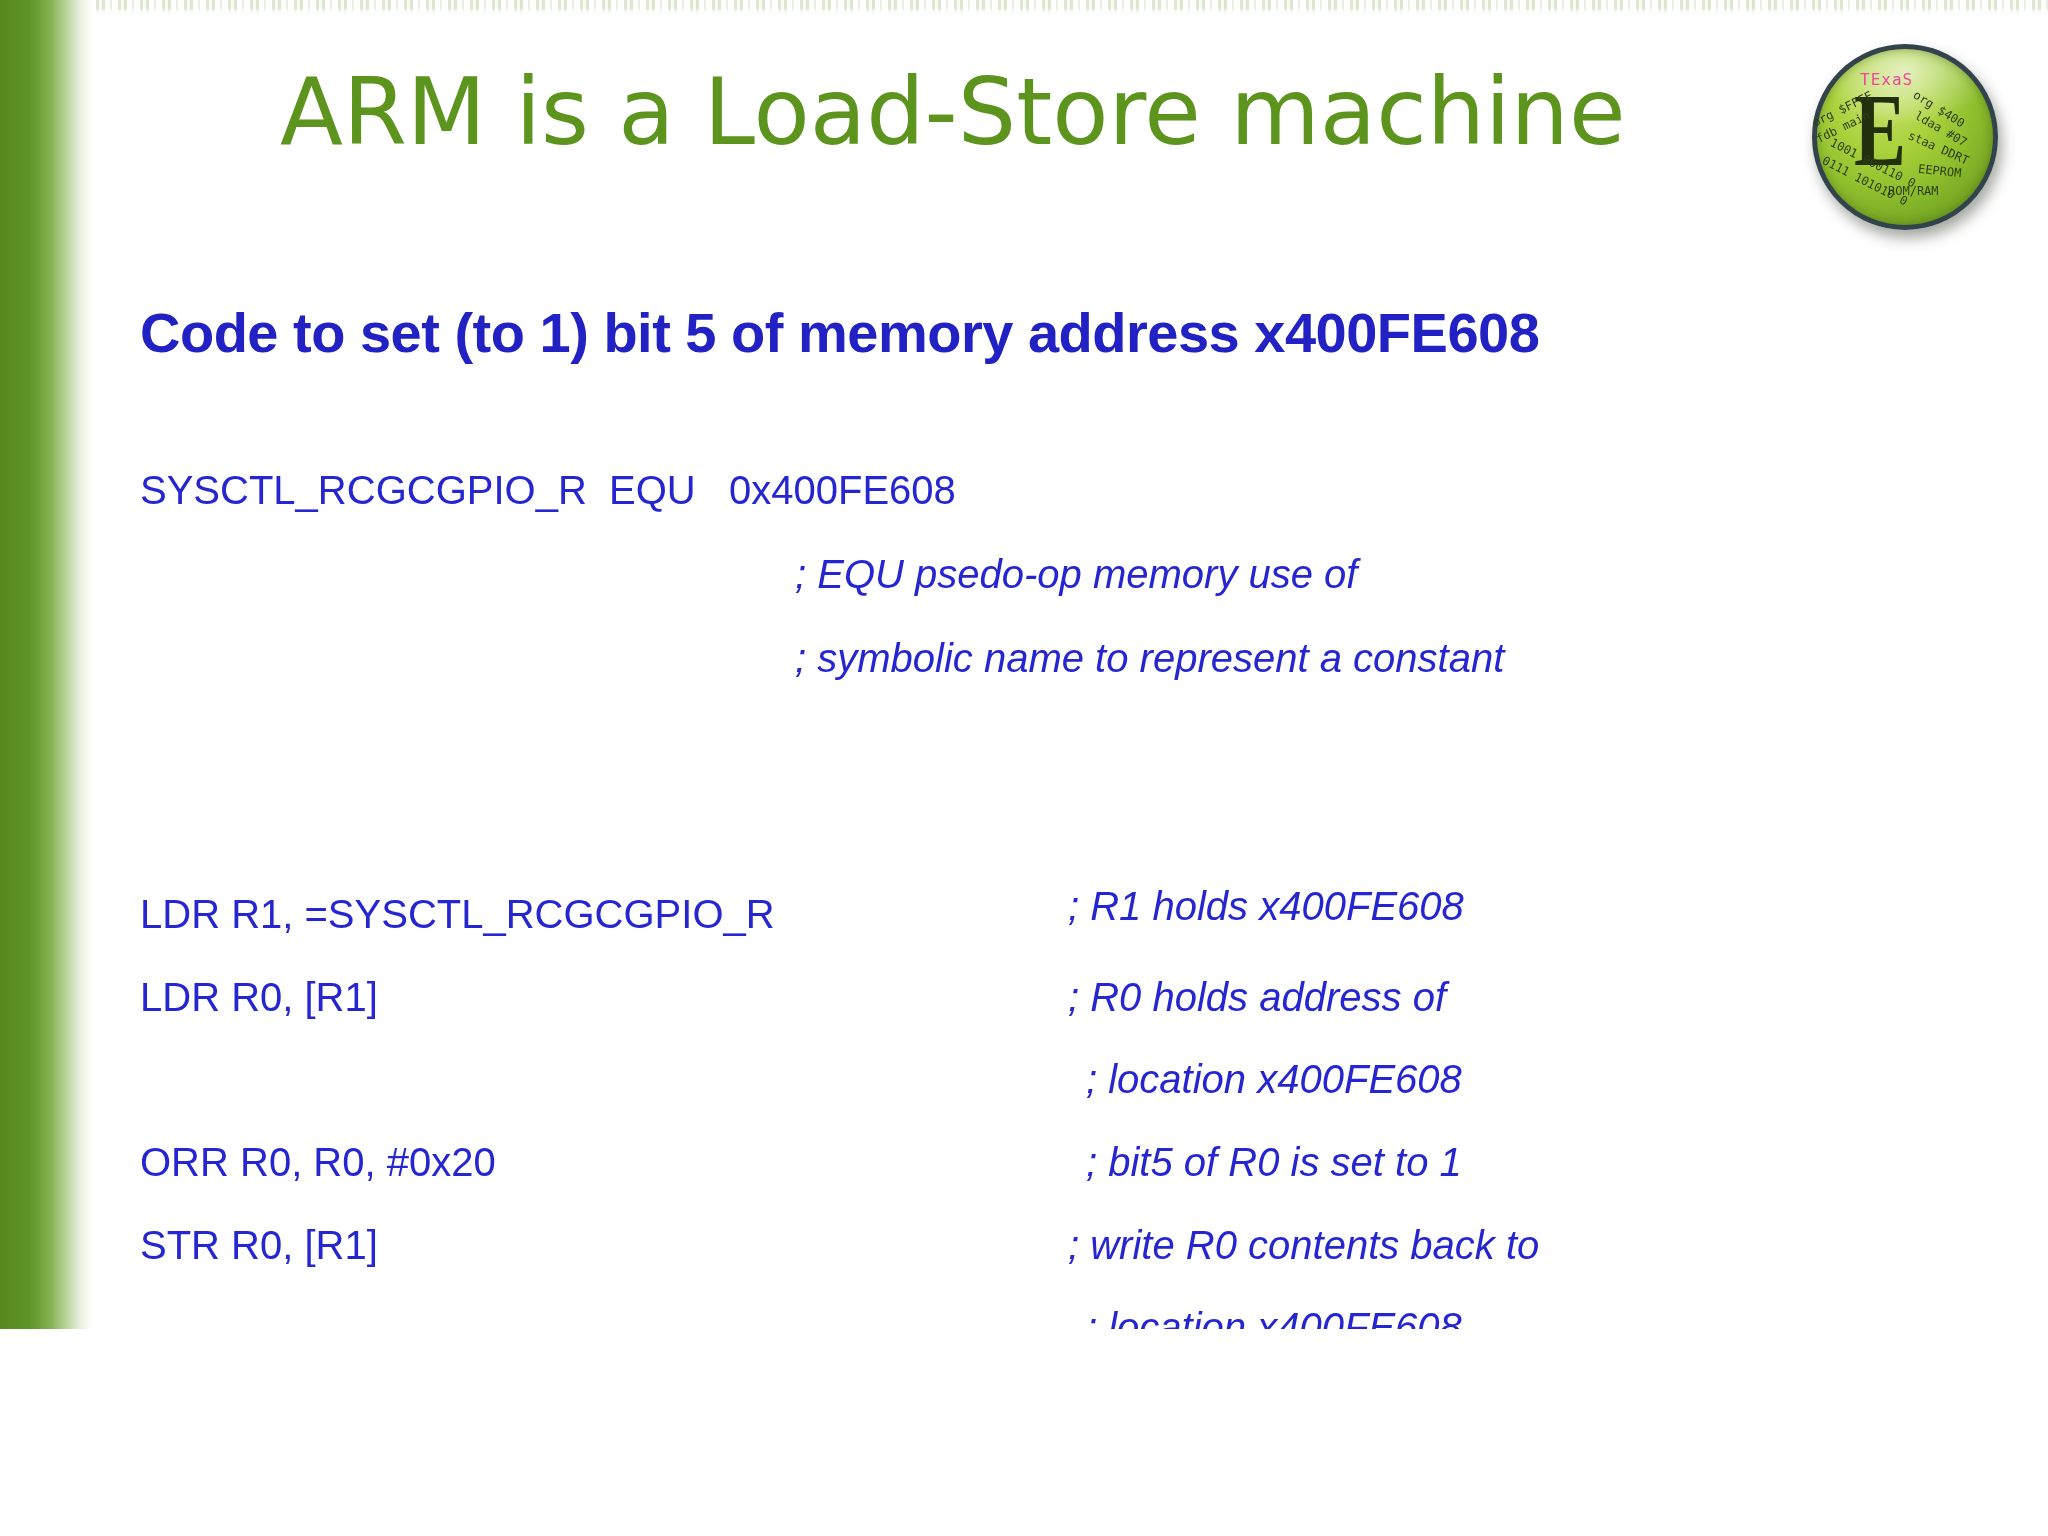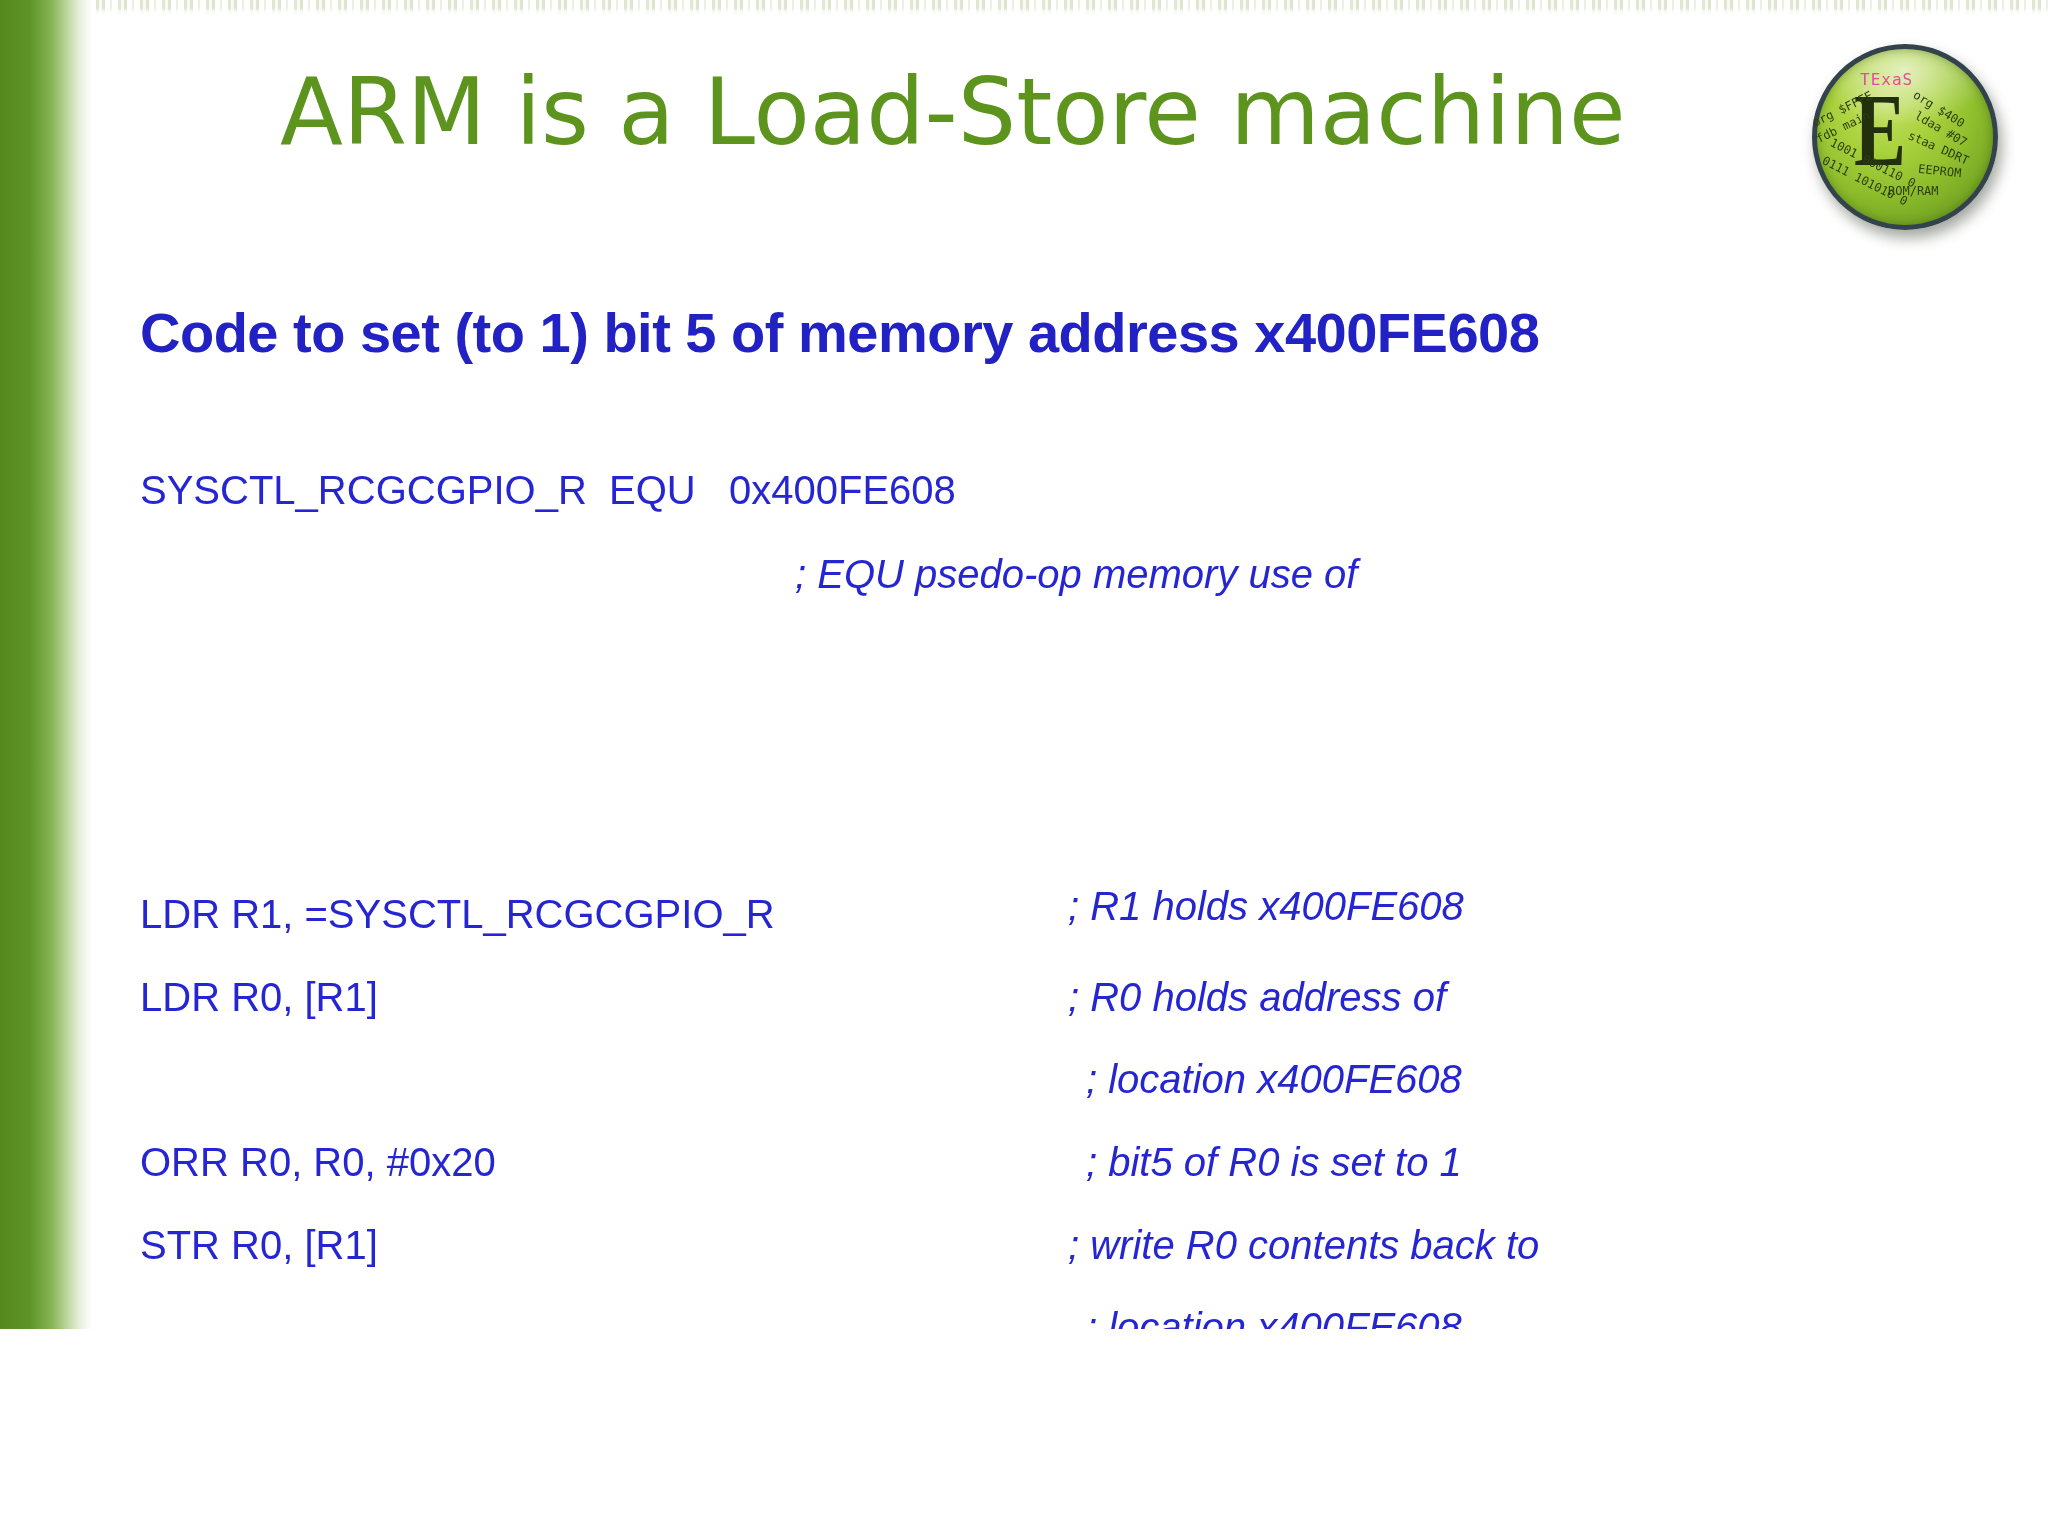--- a/index.html
+++ b/index.html
@@ -112,20 +112,21 @@
     <span class="r4">EEPROM</span>
     <span class="r5">ROM/RAM</span>
     <span class="b1">1001 000110 0</span>
     <span class="b2">0111 101010 0</span>
   </div>
 
   <div class="heading">Code to set (to 1) bit 5 of memory address x400FE608</div>
 
   <div class="codeline code-col" style="top:468px">SYSCTL_RCGCGPIO_R  EQU   0x400FE608</div>
   <div class="codeline cmt equ-cmt-col" style="top:552px">; EQU psedo-op memory use of</div>
+  <div class="codeline cmt equ-cmt-col" style="top:636px">; symbolic name to represent a constant</div>
 
   <div>
     <div class="codeline code-col" style="top:892px">LDR R1, =SYSCTL_RCGCGPIO_R</div>
     <div class="codeline cmt cmt-col" style="top:884px">; R1 holds x400FE608</div>
   </div>
   <div>
     <div class="codeline code-col" style="top:975px">LDR R0, [R1]</div>
     <div class="codeline cmt cmt-col" style="top:975px">; R0 holds address of</div>
   </div>
   <div>

